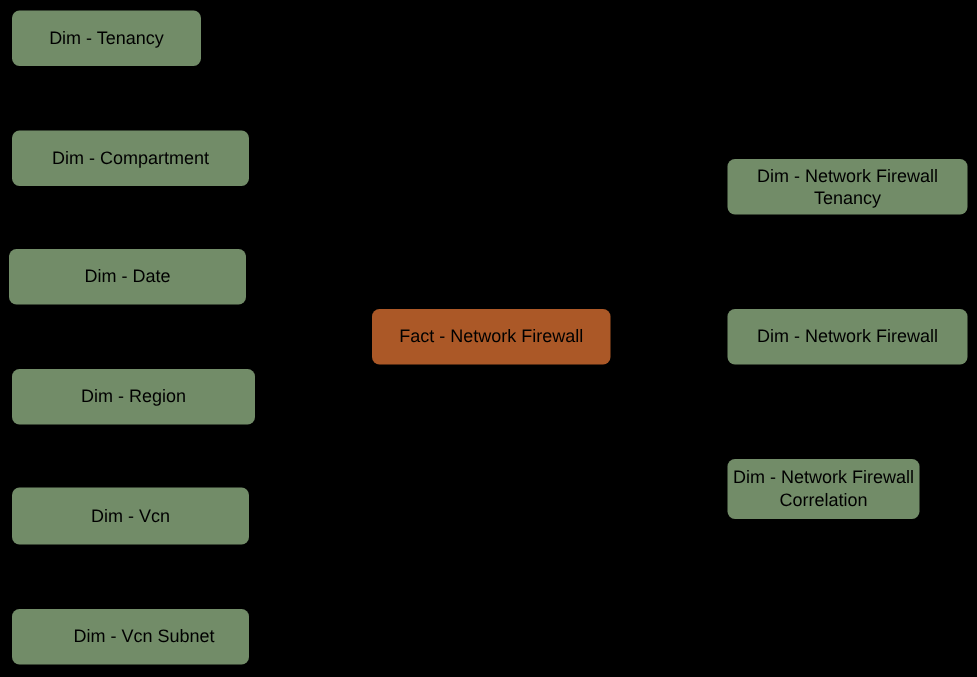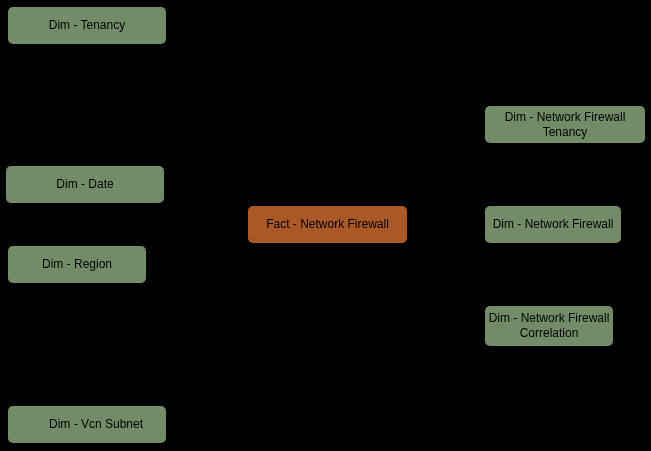--- a/index.html
+++ b/index.html
@@ -28,51 +28,57 @@
     color: var(--text-color, #000000);
     padding: 0 2px;
   }
   .node.dim {
     background: var(--dim-fill, #728c68);
   }
   .node.fact {
     background: var(--fact-fill, #ab5827);
   }
   
-  .pos-l0 { left: 8px;   top: 7px;   width: 158px; height: 37px; }
+  .pos-l0 { left: 8px;   top: 7px;   width: 126px; height: 37px; }
   .pos-l1 { left: 8px;   top: 87px;  width: 158px; height: 37px; }
   .pos-l2 { left: 6px;   top: 166px; width: 158px; height: 37px; }
-  .pos-l3 { left: 8px;   top: 246px; width: 138px; height: 37px; }
+  .pos-l3 { left: 8px;   top: 246px; width: 162px; height: 37px; }
   .pos-l4 { left: 8px;   top: 325px; width: 158px; height: 38px; }
   .pos-l5 { left: 8px;   top: 406px; width: 158px; height: 37px; padding-left: 20px; }
   
   .pos-fact { left: 248px; top: 206px; width: 159px; height: 37px; }
   
   .pos-r0 { left: 485px; top: 106px; width: 160px; height: 37px; }
-  .pos-r1 { left: 485px; top: 206px; width: 136px; height: 37px; }
+  .pos-r1 { left: 485px; top: 206px; width: 160px; height: 37px; }
   .pos-r2 { left: 485px; top: 306px; width: 128px; height: 40px; }
 </style>
 </head>
 <body>
 
 <div class="canvas">
 
   <div class="node dim pos-l0">
     <span>Dim - Tenancy</span>
   </div>
 
+  <div class="node dim pos-l1">
+    <span>Dim - Compartment</span>
+  </div>
 
   <div class="node dim pos-l2">
     <span>Dim - Date</span>
   </div>
 
   <div class="node dim pos-l3">
     <span>Dim - Region</span>
   </div>
 
+  <div class="node dim pos-l4">
+    <span>Dim - Vcn</span>
+  </div>
 
   <div class="node dim pos-l5">
     <span>Dim - Vcn Subnet</span>
   </div>
 
   <div class="node fact pos-fact">
     <span>Fact - Network Firewall</span>
   </div>
 
   <div class="node dim pos-r0">

